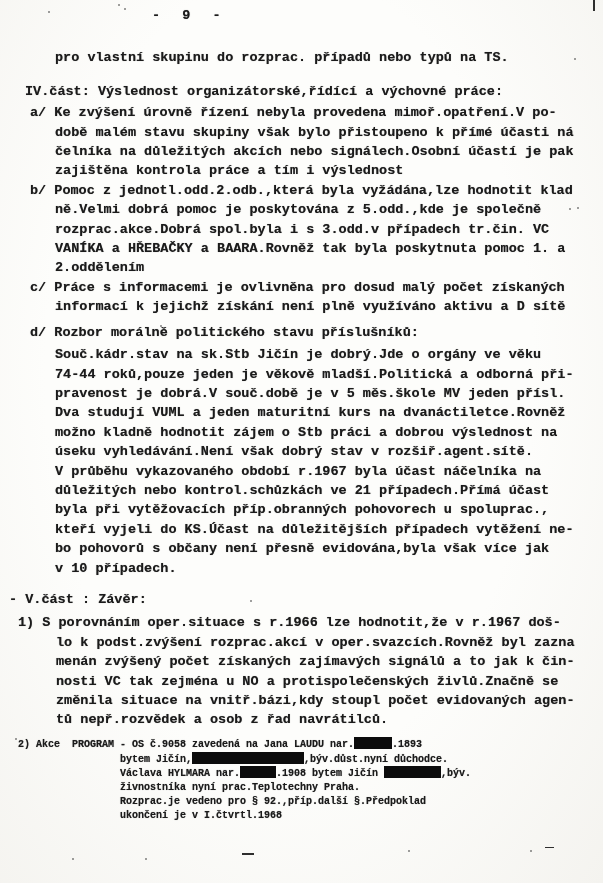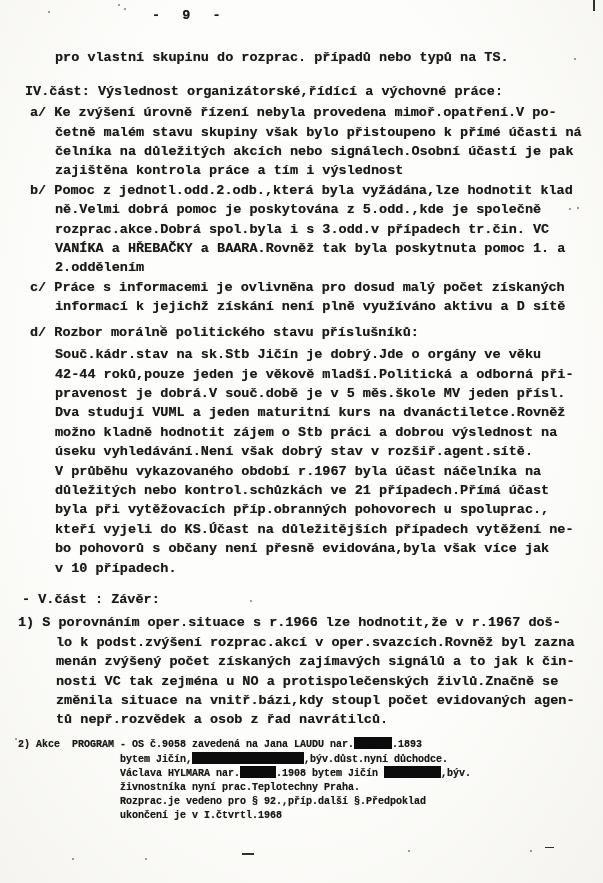--- a/index.html
+++ b/index.html
@@ -11,21 +11,21 @@
     background: radial-gradient(ellipse at 48% 42%, #fdfdfb 55%, #f4f3ef 100%);
     font-family: "Liberation Mono", "DejaVu Sans Mono", monospace;
     font-size: 13.5px;
     font-weight: 700;
     line-height: 19.4px;
     color: #1b1b1b;
     text-shadow: 0 0 0.7px rgba(35,35,35,0.65);
   }
   .ln { white-space: pre; }
   
-  .x22 { margin-left:22px; }
+  .x22 { margin-left:9px; }
   .x25 { margin-left:25px; }
   .x30 { margin-left:30px; }
   .x34 { margin-left:18px; }
   .x55 { margin-left:55px; }
   .x56 { margin-left:56px; }
   .x162 { margin-left:120px; }
   
   .pagenum { margin-left:152px; padding-top:6px; letter-spacing:7px; }
   .mt-intro { margin-top:23px; }
   .mt-s4 { margin-top:14px; }
@@ -54,37 +54,37 @@
 
 <div class="page">
 
   <div class="ln pagenum">- 9 -</div>
 
   <div class="ln x55 mt-intro">pro vlastní skupinu do rozprac. případů nebo typů na TS.</div>
 
   <div class="ln x25 mt-s4"><span>IV.část: </span><span class="u">Výslednost organizátorské,řídící a výchovné práce:</span></div>
 
   <div class="ln x30 mt-a">a/ Ke zvýšení úrovně řízení nebyla provedena mimoř.opatření.V po-</div>
-  <div class="ln x55">četně malém stavu skupiny však bylo přistoupeno k přímé účasti ná</div>
+  <div class="ln x55">době malém stavu skupiny však bylo přistoupeno k přímé účasti ná</div>
   <div class="ln x55">čelníka na důležitých akcích nebo signálech.Osobní účastí je pak</div>
   <div class="ln x55">zajištěna kontrola práce a tím i výslednost</div>
 
   <div class="ln x30">b/ Pomoc z jednotl.odd.2.odb.,která byla vyžádána,lze hodnotit klad</div>
   <div class="ln x55">ně.Velmi dobrá pomoc je poskytována z 5.odd.,kde je společně</div>
   <div class="ln x55">rozprac.akce.Dobrá spol.byla i s 3.odd.v případech tr.čin. VC</div>
   <div class="ln x55">VANÍKA a HŘEBAČKY a BAARA.Rovněž tak byla poskytnuta pomoc 1. a</div>
   <div class="ln x55">2.oddělením</div>
 
   <div class="ln x30">c/ Práce s informacemi je ovlivněna pro dosud malý počet získaných</div>
   <div class="ln x55">informací k jejichž získání není plně využíváno aktivu a D sítě</div>
 
   <div class="ln x30 mt-d"><span>d/ </span><span class="u">Rozbor morálně politického stavu příslušníků:</span></div>
 
   <div class="ln x55 mt-dbody">Souč.kádr.stav na sk.Stb Jičín je dobrý.Jde o orgány ve věku</div>
-  <div class="ln x55">42-44 roků,pouze jeden je věkově mladší.Politická a odborná při-</div>
+  <div class="ln x55">74-44 roků,pouze jeden je věkově mladší.Politická a odborná při-</div>
   <div class="ln x55">pravenost je dobrá.V souč.době je v 5 měs.škole MV jeden přísl.</div>
   <div class="ln x55">Dva studují VUML a jeden maturitní kurs na dvanáctiletce.Rovněž</div>
   <div class="ln x55">možno kladně hodnotit zájem o Stb práci a dobrou výslednost na</div>
   <div class="ln x55">úseku vyhledávání.Není však dobrý stav v rozšiř.agent.sítě.</div>
   <div class="ln x55">V průběhu vykazovaného období r.1967 byla účast náčelníka na</div>
   <div class="ln x55">důležitých nebo kontrol.schůzkách ve 21 případech.Přímá účast</div>
   <div class="ln x55">byla při vytěžovacích příp.obranných pohovorech u spoluprac.,</div>
   <div class="ln x55">kteří vyjeli do KS.Účast na důležitějších případech vytěžení ne-</div>
   <div class="ln x55">bo pohovorů s občany není přesně evidována,byla však více jak</div>
   <div class="ln x55">v 10 případech.</div>

